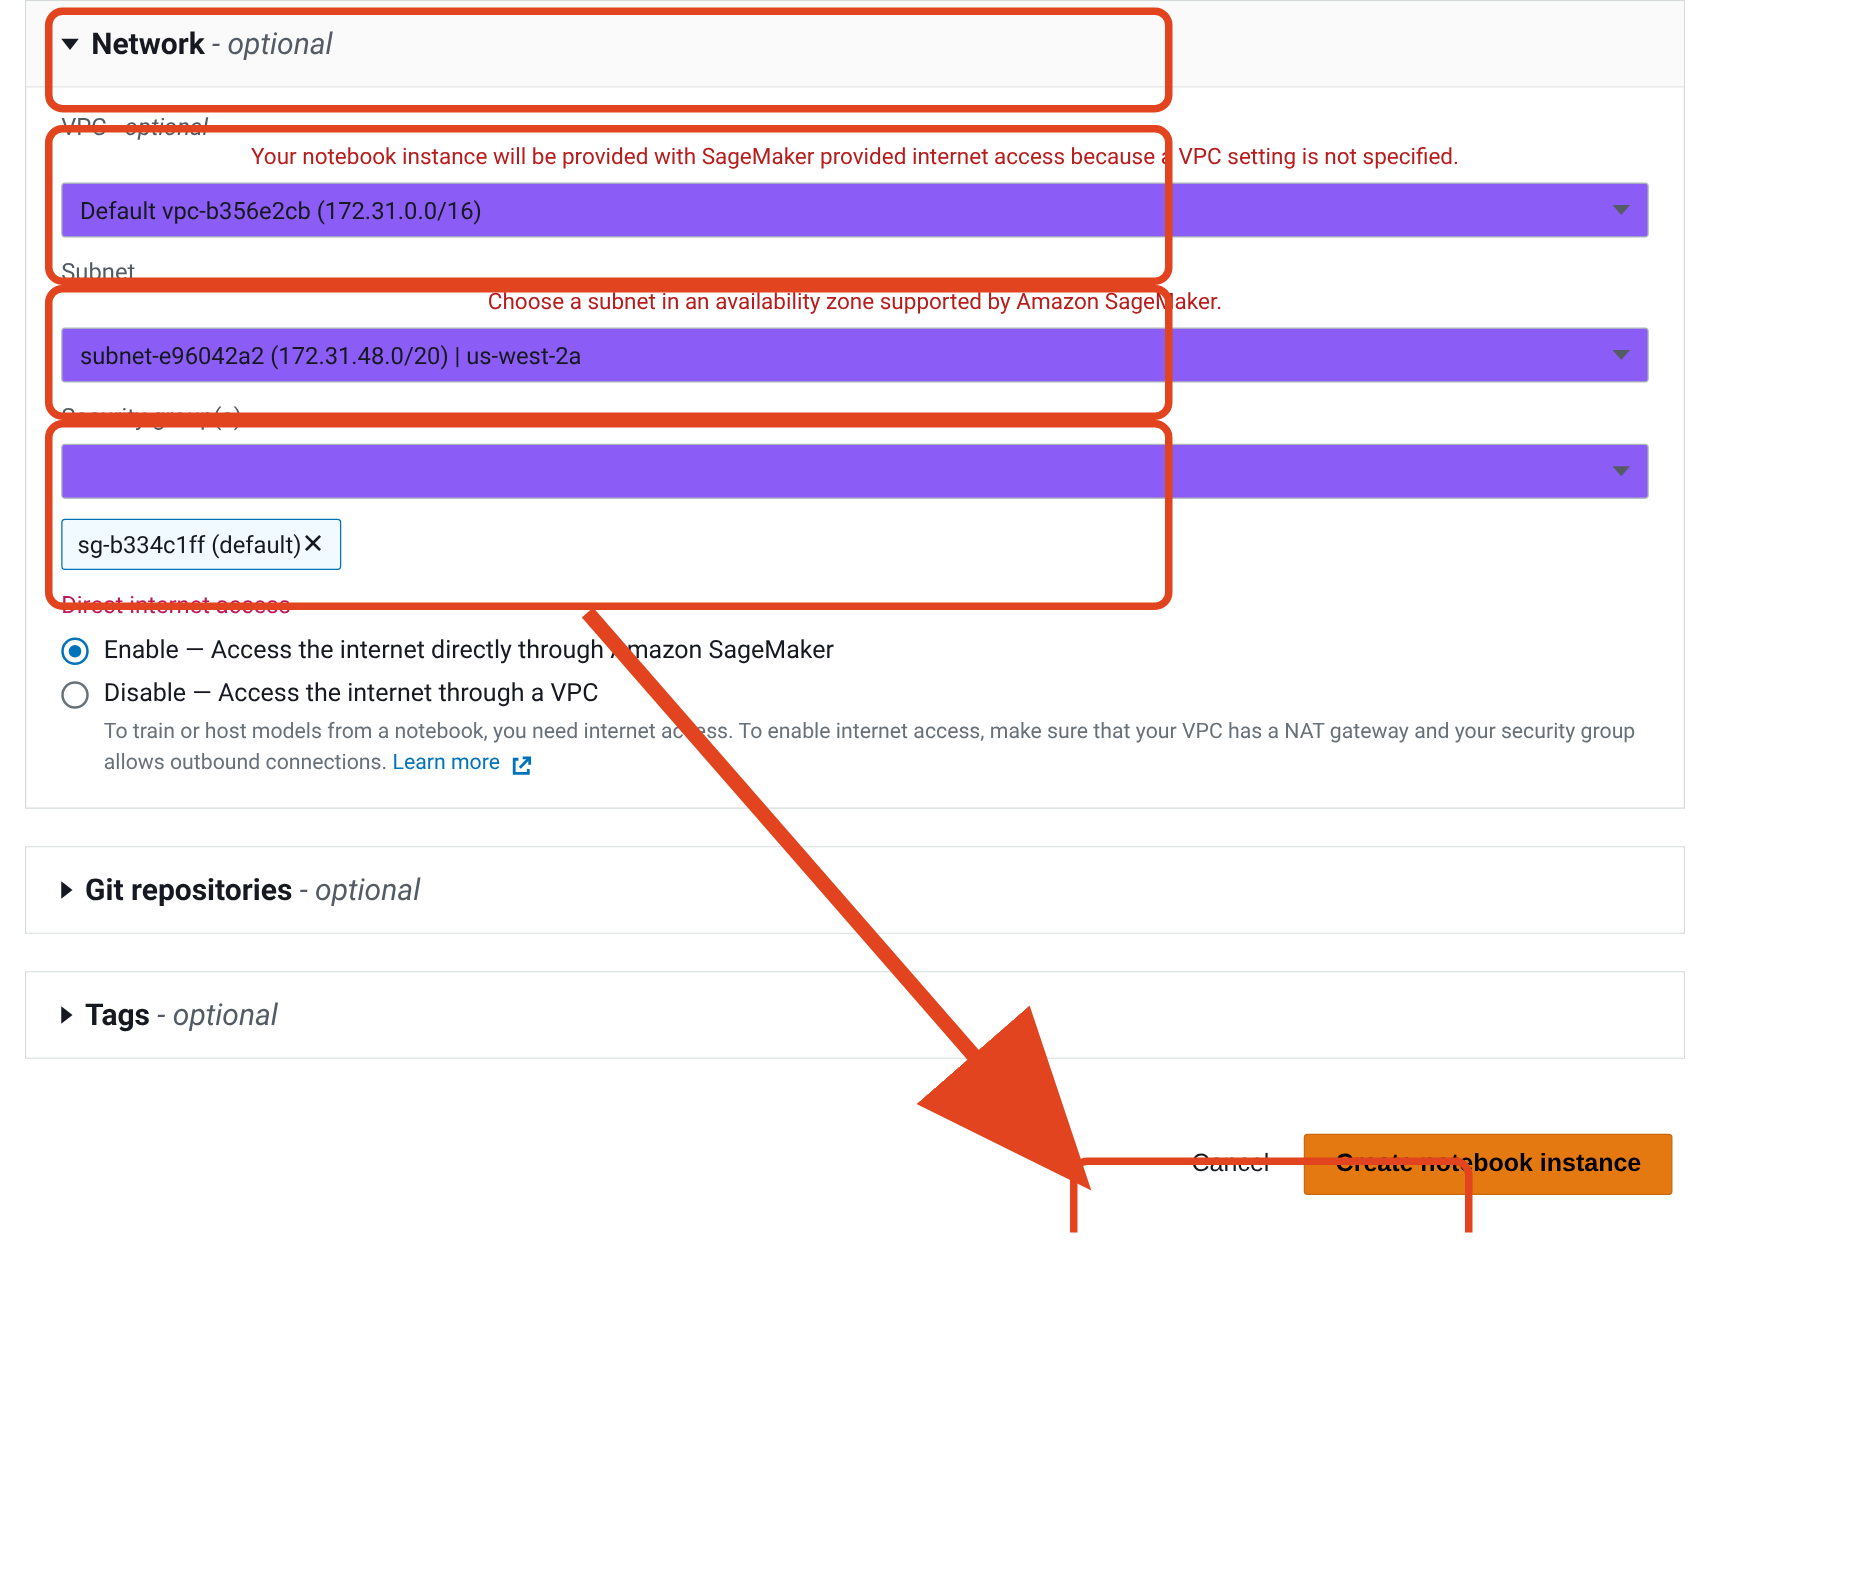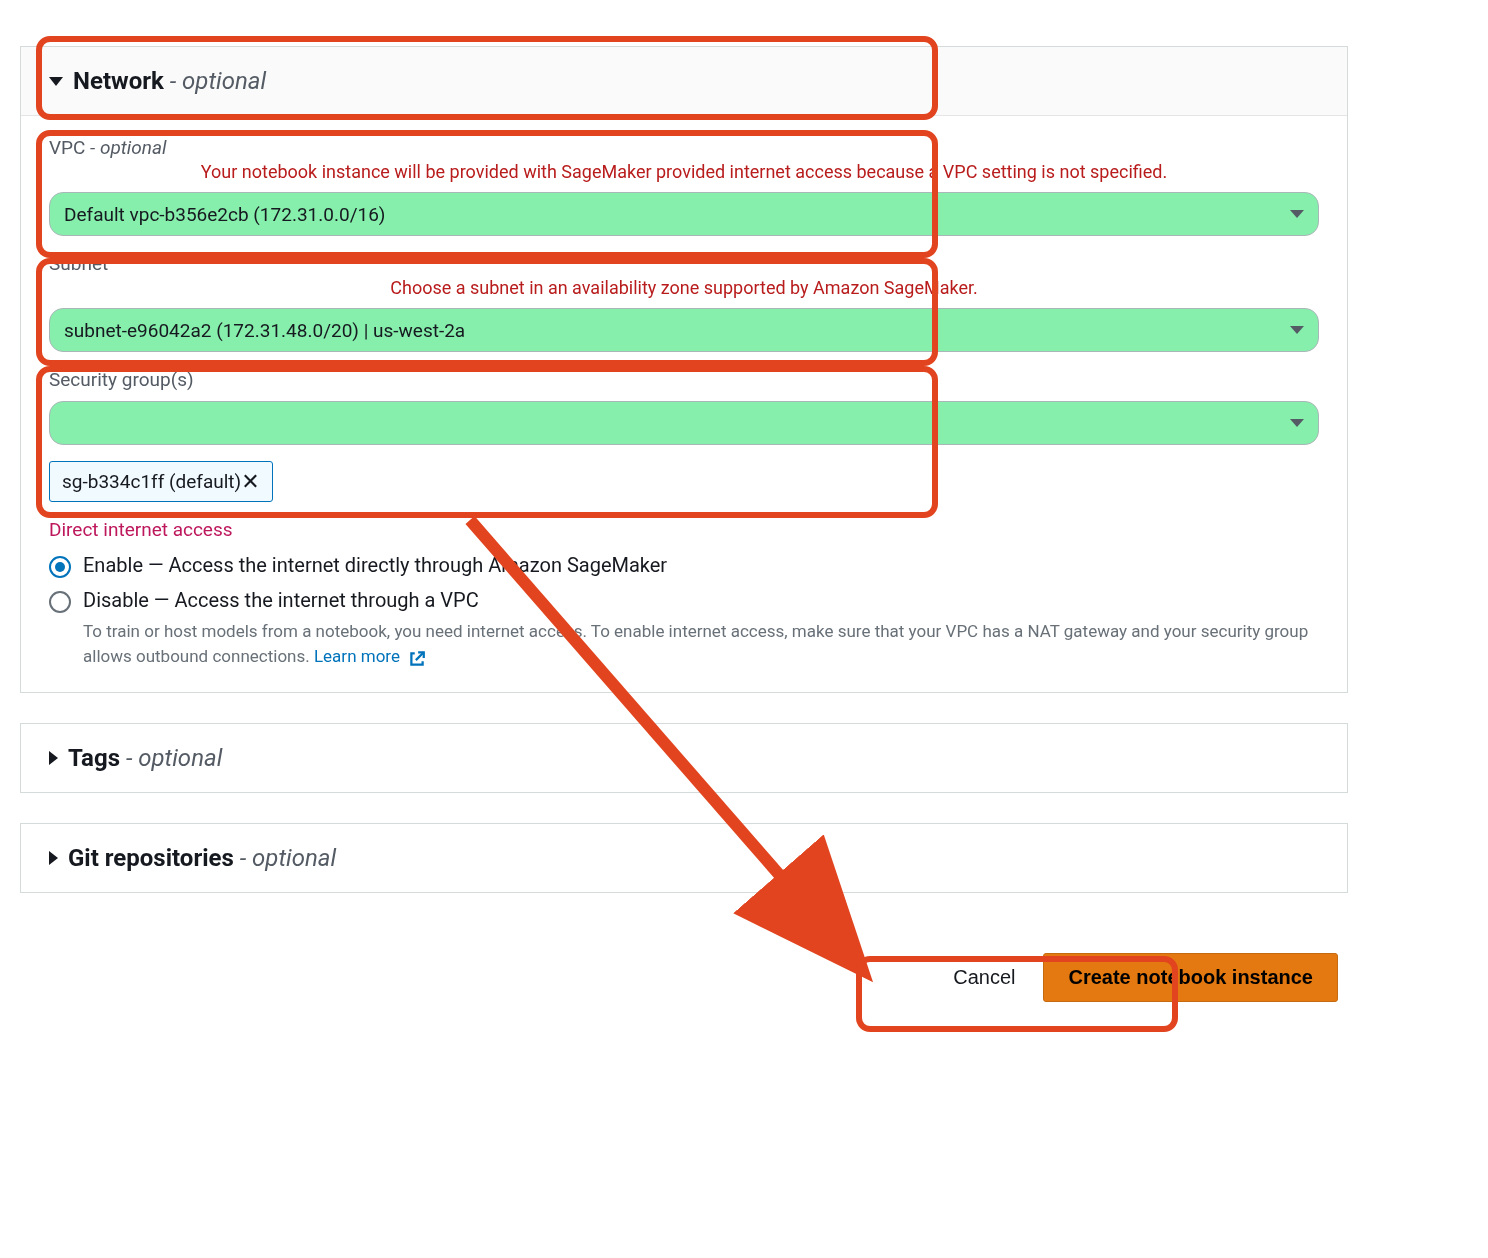--- a/index.html
+++ b/index.html
@@ -5,22 +5,21 @@
   * { box-sizing: border-box; margin: 0; padding: 0; }
   body {
     font-family: -apple-system, BlinkMacSystemFont, "Segoe UI", Roboto, Helvetica, Arial, sans-serif;
     background: #ffffff;
     color: #16191f;
     font-size: 18px;
     padding: 0;
   }
   .container {
     width: 1368px;
-    padding: 16px 20px;
-    margin-top: 30px;
+    padding: 0 20px;
   }
   .panel {
     border: 1px solid #d5dbdb;
     background: #ffffff;
     margin-bottom: 30px;
   }
   .panel-header {
     padding: 20px 28px;
     display: flex;
     align-items: center;
@@ -69,28 +68,28 @@
   .field-label .label-main { font-weight:400; }
   .field-help {
     font-size: 18px;
     color: #b91c1c;
     margin-top: 2px;
     text-align: center;
   }
   .select-box {
     margin-top: 10px;
     border: 1px solid #aab7b8;
-    border-radius: 14px;
+    border-radius: 3px;
     height: 44px;
     display: flex;
     align-items: center;
     justify-content: space-between;
     padding: 0 14px;
     font-size: 19px;
-    background: #86efac;
+    background: #8b5cf6;
     cursor: pointer;
   }
   .select-box .dd-caret {
     width: 0; height: 0;
     border-left: 7px solid transparent;
     border-right: 7px solid transparent;
     border-top: 8px solid #545b64;
   }
   .token {
     display: inline-flex;
@@ -289,30 +288,30 @@
         </div>
       </div>
 
     </div>
   </div>
 
   <div class="panel">
     <div class="panel-header collapsed" style="background:#fff;">
       <span class="caret caret-right"></span>
       <span>
-        <span class="title">Tags</span><span class="optional"> - optional</span>
+        <span class="title">Git repositories</span><span class="optional"> - optional</span>
       </span>
     </div>
   </div>
 
   <div class="panel">
     <div class="panel-header collapsed" style="background:#fff;">
       <span class="caret caret-right"></span>
       <span>
-        <span class="title">Git repositories</span><span class="optional"> - optional</span>
+        <span class="title">Tags</span><span class="optional"> - optional</span>
       </span>
     </div>
   </div>
 
   <div class="footer">
     <button class="cancel-btn">Cancel</button>
     <button class="primary-btn">Create notebook instance</button>
   </div>
 
 </div>

